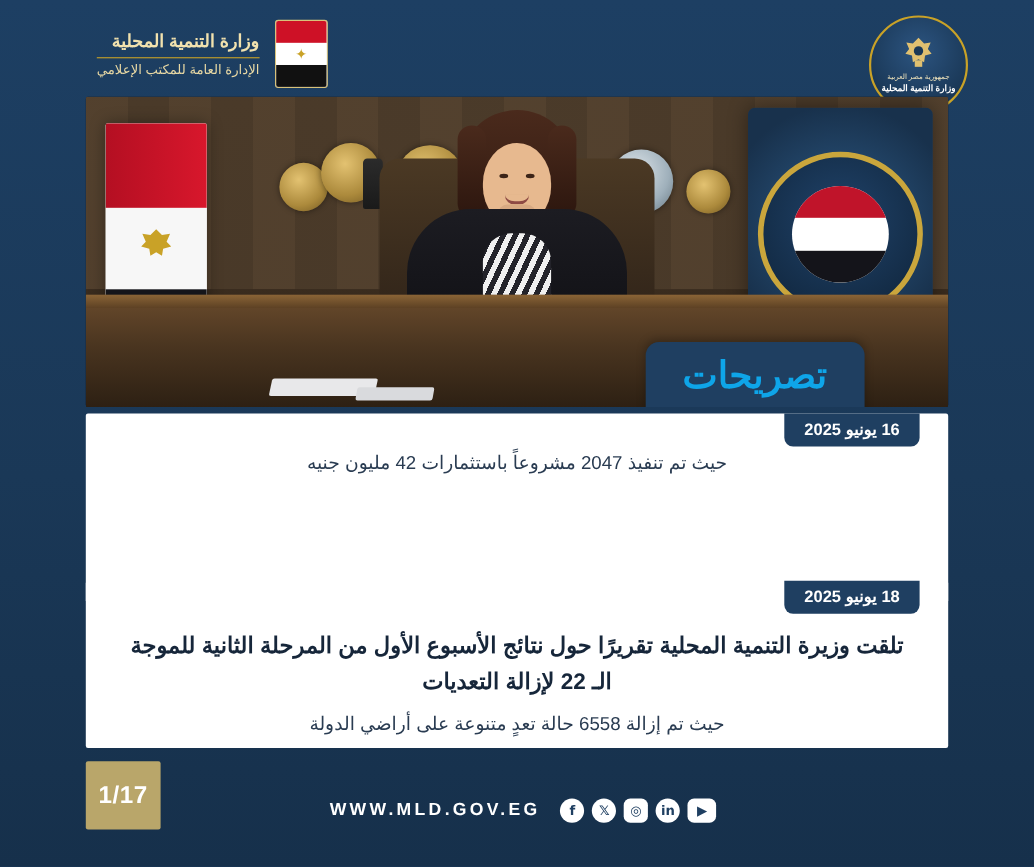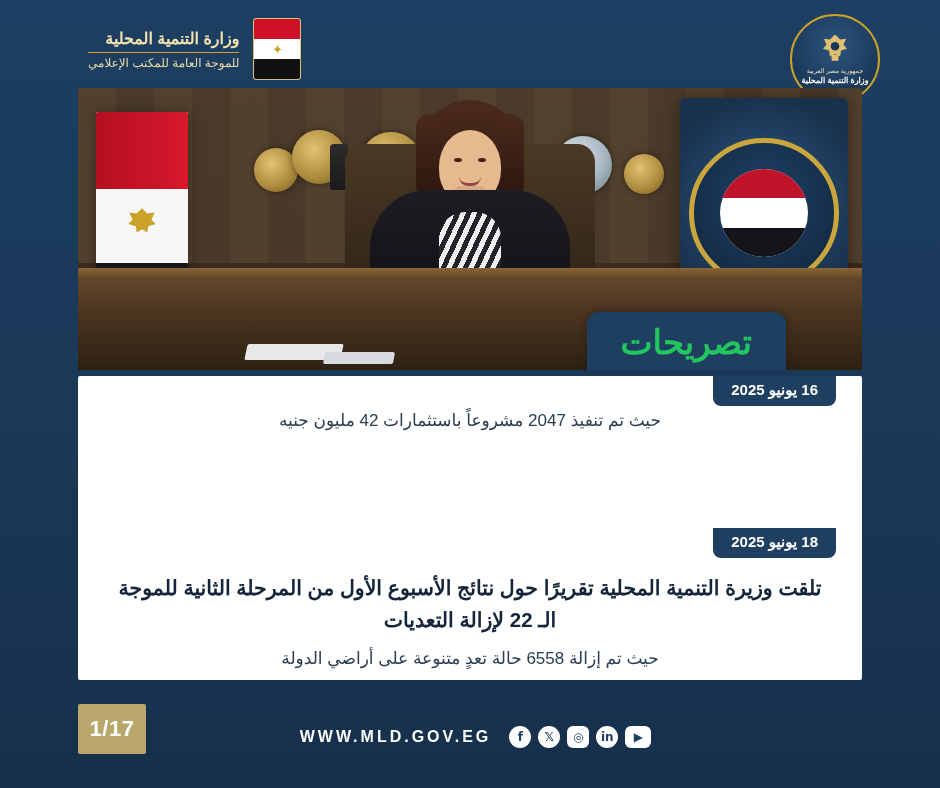--- a/index.html
+++ b/index.html
@@ -212,21 +212,21 @@
   .hands { position: absolute; bottom: 4px; left: 50%; transform: translateX(-50%); width: 54px; height: 20px; background: #dfae85; border-radius: 12px; }
   
   .papers { position: absolute; bottom: 10px; left: 168px; width: 96px; height: 16px; background: #e8e8ea; transform: skewX(-12deg); border-radius: 2px; }
   .papers2 { position: absolute; bottom: 6px; left: 246px; width: 70px; height: 12px; background: #d9dadd; transform: skewX(-10deg); border-radius: 2px; }
 
   
   .statements-tag {
     position: absolute;
     right: 76px; bottom: -6px;
     background: #1f3f61;
-    color: #22c55e;
+    color: #0ea5e9;
     font-size: 34px; font-weight: bold;
     padding: 10px 34px 14px;
     border-radius: 12px 12px 0 0;
     letter-spacing: 1px;
     box-shadow: 0 -2px 8px rgba(0,0,0,.25);
   }
 
   
   .card {
     position: absolute;
@@ -265,21 +265,21 @@
     color: #2a3c52;
     font-size: 17px;
     line-height: 1.5;
     direction: rtl;
   }
 
   
   .page-badge {
     position: absolute;
     left: 78px; bottom: 34px;
-    width: 68px; height: 50px;
+    width: 68px; height: 62px;
     background: #b9a66a;
     color: #ffffff;
     display: flex; align-items: center; justify-content: center;
     font-size: 22px; font-weight: bold;
     letter-spacing: 0.5px;
     border-radius: 2px;
   }
   .footer-bar {
     position: absolute;
     left: 0; right: 0; bottom: 40px;
@@ -331,21 +331,21 @@
       <div class="flag-badge">
         <div class="st red"></div>
         <div class="st white">
             <span class="eagle">✦</span>
           </div>
         <div class="st black"></div>
       </div>
       <div class="logo-text">
         <div class="l1">وزارة التنمية المحلية</div>
         <div class="logo-rule"></div>
-        <div class="l2">للموجة العامة للمكتب الإعلامي</div>
+        <div class="l2">الإدارة العامة للمكتب الإعلامي</div>
       </div>
     </div>
   </div>
 
   <div class="photo-wrap">
     <div class="photo">
       <div class="wall"></div>
       <div class="wall-dark"></div>
 
       <div class="plaque p3"></div>

